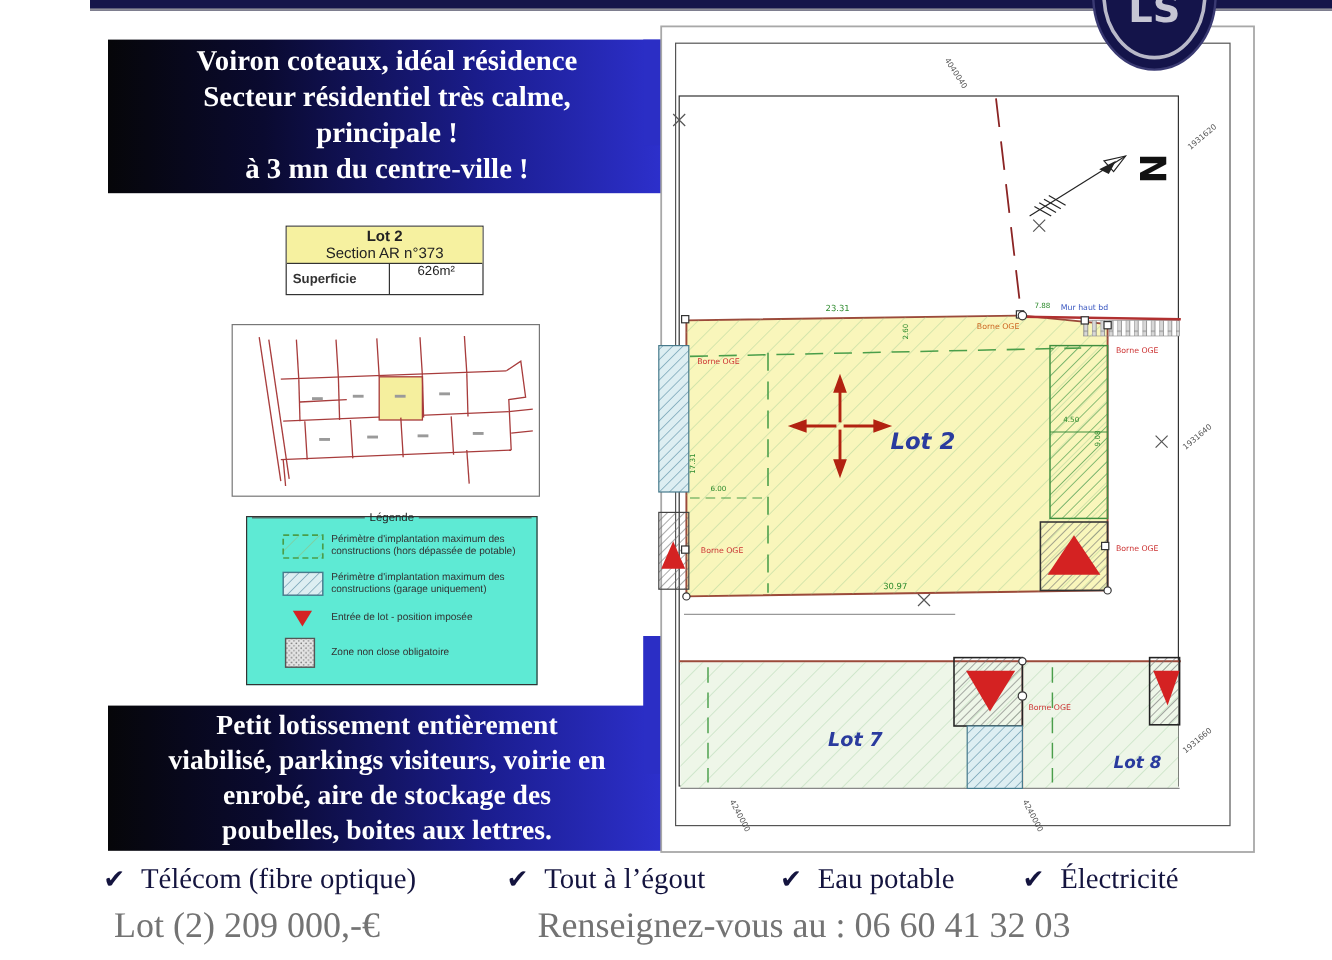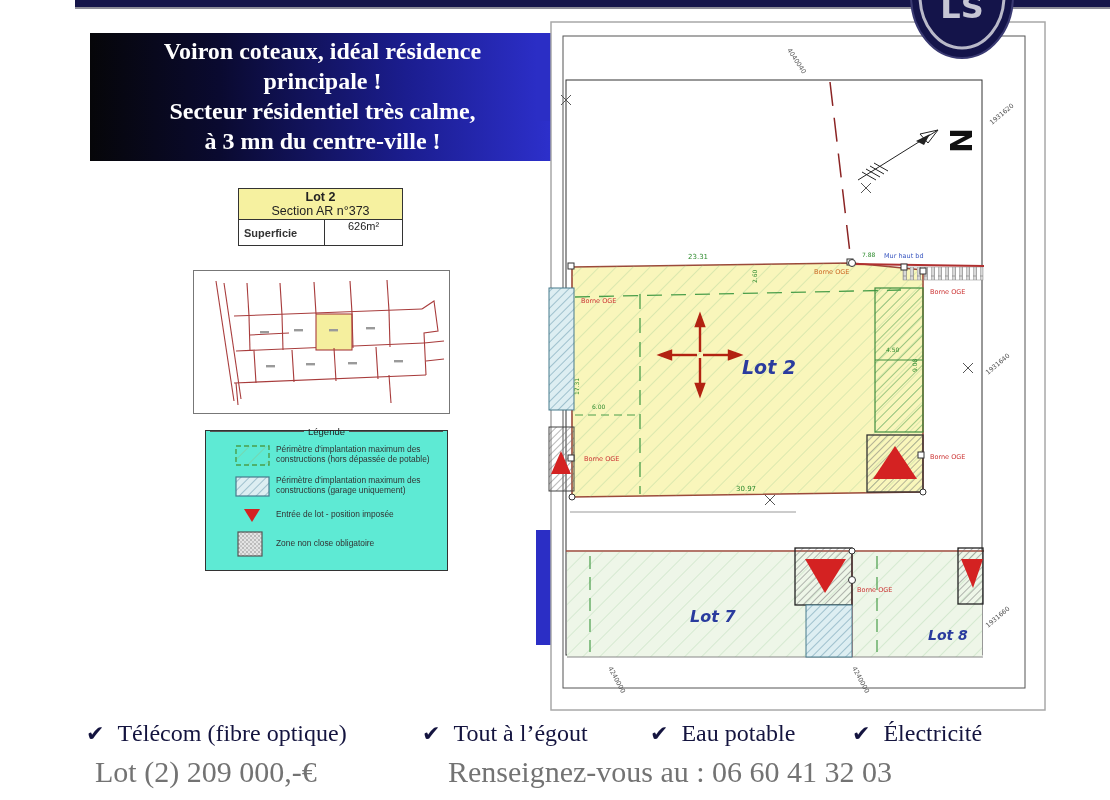--- a/index.html
+++ b/index.html
@@ -68,22 +68,22 @@
     </pattern>
   </defs>
 </svg>
 
 <div id="page">
 
   <div id="top-bar" class="abs"></div>
 
   <div id="banner-top" class="abs banner">
     <div>Voiron coteaux, idéal résidence</div>
+    <div>Secteur résidentiel très calme,</div>
     <div>principale !</div>
-    <div>Secteur résidentiel très calme,</div>
     <div>à 3 mn du centre-ville !</div>
   </div>
 
   <div id="lot-info" class="abs">
     <div class="hdr">
       <div>Lot 2</div>
       <div class="sub">Section AR n°373</div>
     </div>
     <div class="row">
       <div class="c1">Superficie</div>
@@ -164,20 +164,26 @@
     <div class="lg-item">
       <span class="lg-ic">
         <svg width="38" height="26">
             <rect x="4" y="1" width="24" height="24" fill="url(#dots)" stroke="#555" stroke-width="1.2"></rect>
           </svg>
       </span>
       <span class="lg-tx" style="padding-top:8px">Zone non close obligatoire</span>
     </div>
   </div>
 
+  <div id="banner-bottom" class="abs banner">
+    <div>Petit lotissement entièrement</div>
+    <div>viabilisé, parkings visiteurs, voirie en</div>
+    <div>enrobé, aire de stockage des</div>
+    <div>poubelles, boites aux lettres.</div>
+  </div>
 
   <div class="abs blue-strip" style="top:33px;height:88px;"></div>
   <div class="abs blue-strip" style="top:530px;height:115px;"></div>
 
   <svg class="abs" style="left:540px;top:15px;" width="570" height="700" viewBox="540 15 570 700">
 
     <rect x="551" y="22" width="494" height="688" fill="#ffffff" stroke="#a8a8a8" stroke-width="1.5"></rect>
     <rect x="563" y="36" width="462" height="652" fill="none" stroke="#555" stroke-width="1"></rect>
     <rect x="566" y="80" width="416" height="575" fill="#ffffff" stroke="#333" stroke-width="1"></rect>
 

